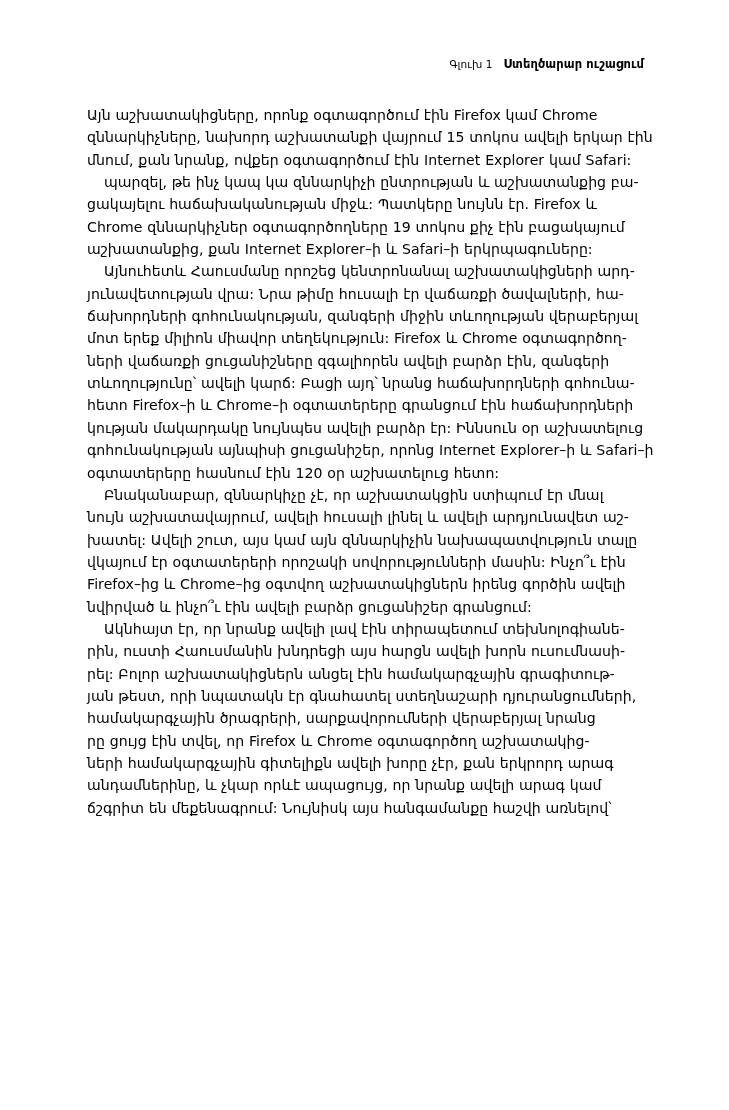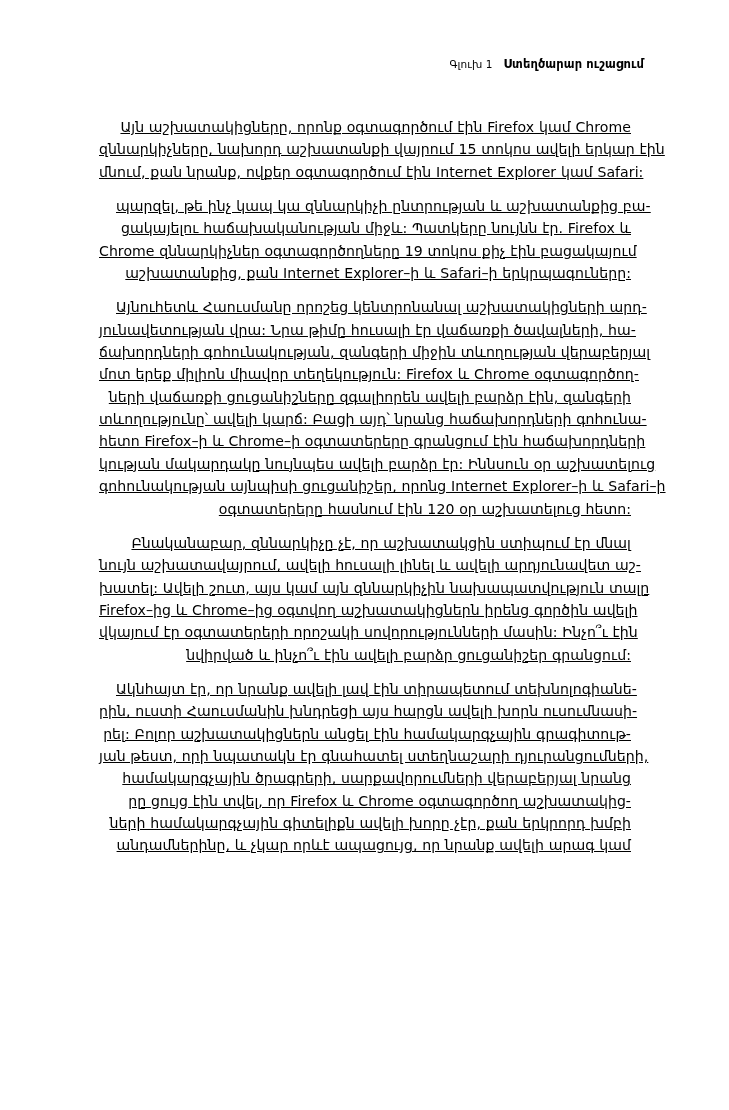--- a/index.html
+++ b/index.html
@@ -41,27 +41,26 @@
     margin-left: 11px;
   }
   
   .text-block {
     position: absolute;
     top: 104px;
     left: 87px;
     width: 556px;
   }
   .para {
-    margin: 12px;
+    margin: 0;
     font-size: 14.1px;
     line-height: 22.35px;
-    text-align: right;
+    text-align: left;
     letter-spacing: 0.05px;
     word-spacing: 0.2px;
-    text-decoration: underline;
   }
   .para .ln {
     display: block;
     white-space: pre;
   }
   .para.indented .ln:first-child {
     text-indent: 17px;
   }
   
   .folio {
@@ -104,32 +103,32 @@
         <span class="ln">տևողությունը՝ ավելի կարճ: Բացի այդ՝ նրանց հաճախորդների գոհունա-</span>
         <span class="ln">հետո Firefox–ի և Chrome–ի օգտատերերը գրանցում էին հաճախորդների</span>
         <span class="ln">կության մակարդակը նույնպես ավելի բարձր էր: Իննսուն օր աշխատելուց</span>
         <span class="ln">գոհունակության այնպիսի ցուցանիշեր, որոնց Internet Explorer–ի և Safari–ի</span>
         <span class="ln">օգտատերերը հասնում էին 120 օր աշխատելուց հետո:</span>
       </p>
       <p class="para indented">
         <span class="ln">Բնականաբար, զննարկիչը չէ, որ աշխատակցին ստիպում էր մնալ</span>
         <span class="ln">նույն աշխատավայրում, ավելի հուսալի լինել և ավելի արդյունավետ աշ-</span>
         <span class="ln">խատել: Ավելի շուտ, այս կամ այն զննարկիչին նախապատվություն տալը</span>
+        <span class="ln">վկայում էր օգտատերերի որոշակի սովորությունների մասին: Ինչո՞ւ էին</span>
         <span class="ln">Firefox–ից և Chrome–ից օգտվող աշխատակիցներն իրենց գործին ավելի</span>
-        <span class="ln">վկայում էր օգտատերերի որոշակի սովորությունների մասին: Ինչո՞ւ էին</span>
         <span class="ln">նվիրված և ինչո՞ւ էին ավելի բարձր ցուցանիշեր գրանցում:</span>
       </p>
       <p class="para indented">
         <span class="ln">Ակնհայտ էր, որ նրանք ավելի լավ էին տիրապետում տեխնոլոգիանե-</span>
         <span class="ln">րին, ուստի Հաուսմանին խնդրեցի այս հարցն ավելի խորն ուսումնասի-</span>
         <span class="ln">րել: Բոլոր աշխատակիցներն անցել էին համակարգչային գրագիտութ-</span>
         <span class="ln">յան թեստ, որի նպատակն էր գնահատել ստեղնաշարի դյուրանցումների,</span>
         <span class="ln">համակարգչային ծրագրերի, սարքավորումների վերաբերյալ նրանց</span>
         <span class="ln">րը ցույց էին տվել, որ Firefox և Chrome օգտագործող աշխատակից-</span>
-        <span class="ln">ների համակարգչային գիտելիքն ավելի խորը չէր, քան երկրորդ խմբի</span>
+        <span class="ln">ների համակարգչային գիտելիքն ավելի խորը չէր, քան երկրորդ արագ</span>
         <span class="ln">անդամներինը, և չկար որևէ ապացույց, որ նրանք ավելի արագ կամ</span>
         <span class="ln">ճշգրիտ են մեքենագրում: Նույնիսկ այս հանգամանքը հաշվի առնելով՝</span>
       </p>
     </div>
 
   <div class="folio">15</div>
 
 </div>
 
 </body></html>

